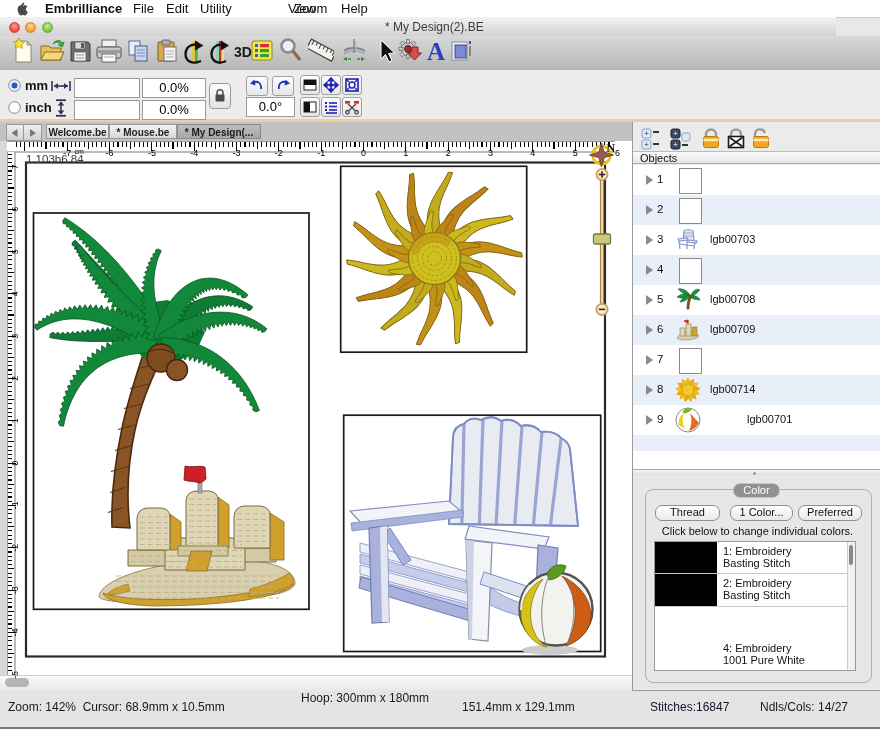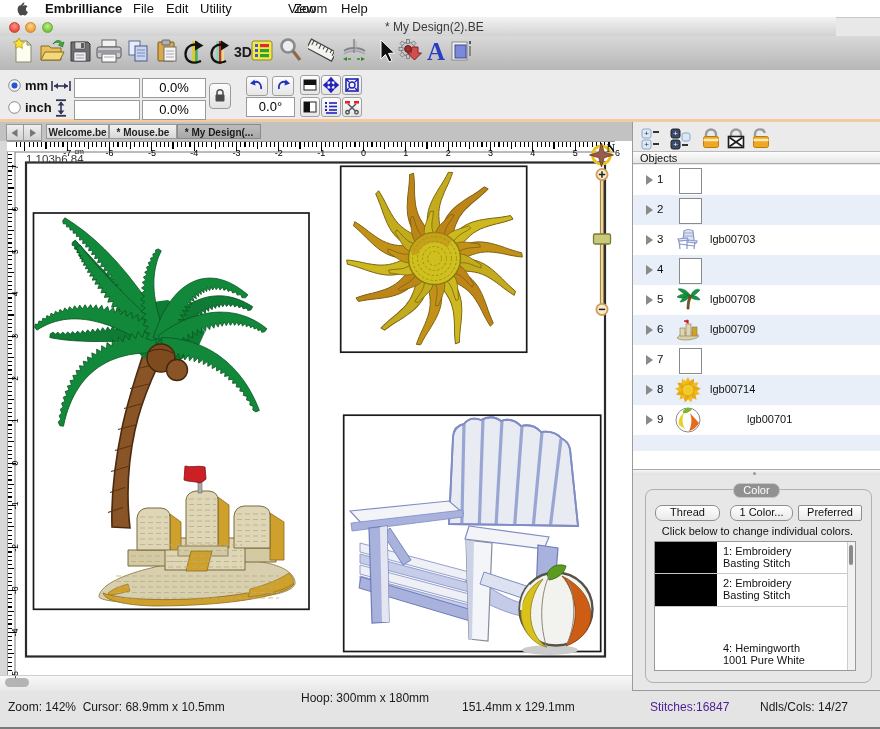--- a/index.html
+++ b/index.html
@@ -261,21 +261,21 @@
       </svg>
     </div>
     <div style="position:absolute;left:46px;top:2px;width:63px;height:15px;background:linear-gradient(#f2f2f2,#d8d8d8);border:1px solid #999;font-size:10px;font-weight:bold;color:#222;text-align:center;line-height:15px;box-sizing:border-box;">Welcome.be</div>
     <div style="position:absolute;left:109px;top:2px;width:68px;height:15px;background:linear-gradient(#f2f2f2,#d8d8d8);border:1px solid #999;font-size:10px;font-weight:bold;color:#222;text-align:center;line-height:15px;box-sizing:border-box;">* Mouse.be</div>
     <div style="position:absolute;left:177px;top:2px;width:84px;height:15px;background:linear-gradient(#bdbdbd,#a8a8a8);border:1px solid #8a8a8a;font-size:10px;font-weight:bold;color:#1a1a1a;text-align:center;line-height:15px;box-sizing:border-box;">* My Design(...</div>
   </div>
 <div style="position:absolute;left:0px;top:690px;width:880px;height:39px;background:#e4e4e4;border-top:1px solid #9a9a9a;">
     <div style="position:absolute;left:8px;top:9px;font-size:12px;color:#1a1a1a;">Zoom: 142%&nbsp; Cursor: 68.9mm x 10.5mm</div>
     <div style="position:absolute;left:301px;top:0;font-size:12px;color:#1a1a1a;">Hoop: 300mm x 180mm</div>
     <div style="position:absolute;left:462px;top:9px;font-size:12px;color:#1a1a1a;">151.4mm x 129.1mm</div>
-    <div style="position:absolute;left:650px;top:9px;font-size:12px;color:#4c1d95;">Stitches:16847</div>
+    <div style="position:absolute;left:650px;top:9px;font-size:12px;color:#0f172a;">Stitches:16847</div>
     <div style="position:absolute;left:760px;top:9px;font-size:12px;color:#1a1a1a;">Ndls/Cols: 14/27</div>
     <div style="position:absolute;left:0px;top:36px;width:880px;height:3px;background:#7a7a7a;"></div>
   </div>
 <div style="position:absolute;left:615px;top:141px;width:17px;height:534px;background:linear-gradient(90deg,#f8f8f8,#ececec);border-left:1px solid #cfcfcf;border-right:1px solid #b8b8b8;">
     <div style="position:absolute;left:2px;top:3px;width:9px;height:17px;border-radius:5px;background:#b4b4b4;"></div>
   </div>
 <div style="position:absolute;left:0px;top:675px;width:632px;height:15px;background:linear-gradient(#f8f8f8,#e8e8e8);border-top:1px solid #cfcfcf;">
     <div style="position:absolute;left:5px;top:2px;width:24px;height:9px;border-radius:5px;background:#b4b4b4;"></div>
   </div>
 <svg class="ab" style="left:0;top:0" width="880" height="729" viewBox="0 0 880 729">
@@ -955,36 +955,36 @@
 <div style="position:absolute;left:633px;top:435.4px;width:247px;height:15.6px;background:#e9eff8;"></div>
 <div style="position:absolute;left:633px;top:451px;width:247px;height:18px;background:#ffffff;"></div>
 <div style="position:absolute;left:633px;top:469px;width:247px;height:6px;background:linear-gradient(#f5f5f5,#dcdcdc);border-top:1px solid #aaa;border-bottom:1px solid #aaa;">
     <div style="position:absolute;left:120px;top:1.5px;width:3px;height:3px;border-radius:50%;background:#9a9a9a;"></div>
   </div>
 <div style="position:absolute;left:633px;top:475px;width:247px;height:215px;background:#e7e7e7;"></div>
 <div style="position:absolute;left:645px;top:489px;width:225px;height:192px;border:1px solid #b0b0b0;border-radius:8px;"></div>
 <div style="position:absolute;left:733px;top:483px;width:45px;height:13px;background:#919191;border:1.5px solid #c6c6c6;border-radius:7px;font-size:11px;color:#fff;text-align:center;line-height:13px;">Color</div>
 <div style="position:absolute;left:655px;top:505px;width:63px;height:14px;background:linear-gradient(#ffffff,#e9e9e9);border:1px solid #8e8e8e;border-radius:7px;font-size:11px;color:#111;text-align:center;line-height:13px;">Thread</div>
 <div style="position:absolute;left:730px;top:505px;width:61px;height:14px;background:linear-gradient(#ffffff,#e9e9e9);border:1px solid #8e8e8e;border-radius:7px;font-size:11px;color:#111;text-align:center;line-height:13px;">1 Color...</div>
-<div style="position:absolute;left:798px;top:505px;width:62px;height:14px;background:linear-gradient(#ffffff,#e9e9e9);border:1px solid #8e8e8e;border-radius:2px;font-size:11px;color:#111;text-align:center;line-height:13px;">Preferred</div>
+<div style="position:absolute;left:798px;top:505px;width:62px;height:14px;background:linear-gradient(#ffffff,#e9e9e9);border:1px solid #8e8e8e;border-radius:7px;font-size:11px;color:#111;text-align:center;line-height:13px;">Preferred</div>
 <div style="position:absolute;left:645px;top:525px;width:225px;height:12px;font-size:11px;color:#111;text-align:center;">Click below to change individual colors.</div>
 <div style="position:absolute;left:654px;top:541px;width:200px;height:128px;background:#fff;border:1px solid #9a9a9a;overflow:hidden;">
     <div style="position:absolute;left:0px;top:0px;width:193px;height:32.3px;">
       <div style="position:absolute;left:0;top:0;width:62px;height:31.3px;background:#000000;"></div>
       <div style="position:absolute;left:68px;top:3px;font-size:11px;color:#111;">1: Embroidery</div>
       <div style="position:absolute;left:68px;top:15px;font-size:11px;color:#111;">Basting Stitch</div>
       <div style="position:absolute;left:0;bottom:0;width:193px;height:1px;background:#c8c8c8;"></div>
     </div>
     <div style="position:absolute;left:0px;top:32.3px;width:193px;height:32.3px;">
       <div style="position:absolute;left:0;top:0;width:62px;height:31.3px;background:#000000;"></div>
       <div style="position:absolute;left:68px;top:3px;font-size:11px;color:#111;">2: Embroidery</div>
       <div style="position:absolute;left:68px;top:15px;font-size:11px;color:#111;">Basting Stitch</div>
       <div style="position:absolute;left:0;bottom:0;width:193px;height:1px;background:#c8c8c8;"></div>
     </div>
     <div style="position:absolute;left:0px;top:96.89999999999999px;width:193px;height:32.3px;">
       <div style="position:absolute;left:0;top:0;width:62px;height:31.3px;background:#ffffff;"></div>
-      <div style="position:absolute;left:68px;top:3px;font-size:11px;color:#111;">4: Hemingworth</div>
+      <div style="position:absolute;left:68px;top:3px;font-size:11px;color:#111;">4: Embroidery</div>
       <div style="position:absolute;left:68px;top:15px;font-size:11px;color:#111;">1001 Pure White</div>
       <div style="position:absolute;left:0;bottom:0;width:193px;height:1px;background:#c8c8c8;"></div>
     </div>
     <div style="position:absolute;right:0;top:0;width:7px;height:128px;background:#f2f2f2;border-left:1px solid #ccc;">
       <div style="position:absolute;left:1px;top:3px;width:4px;height:20px;border-radius:2px;background:#8a8a8a;"></div>
     </div>
   </div>
 </body></html>

